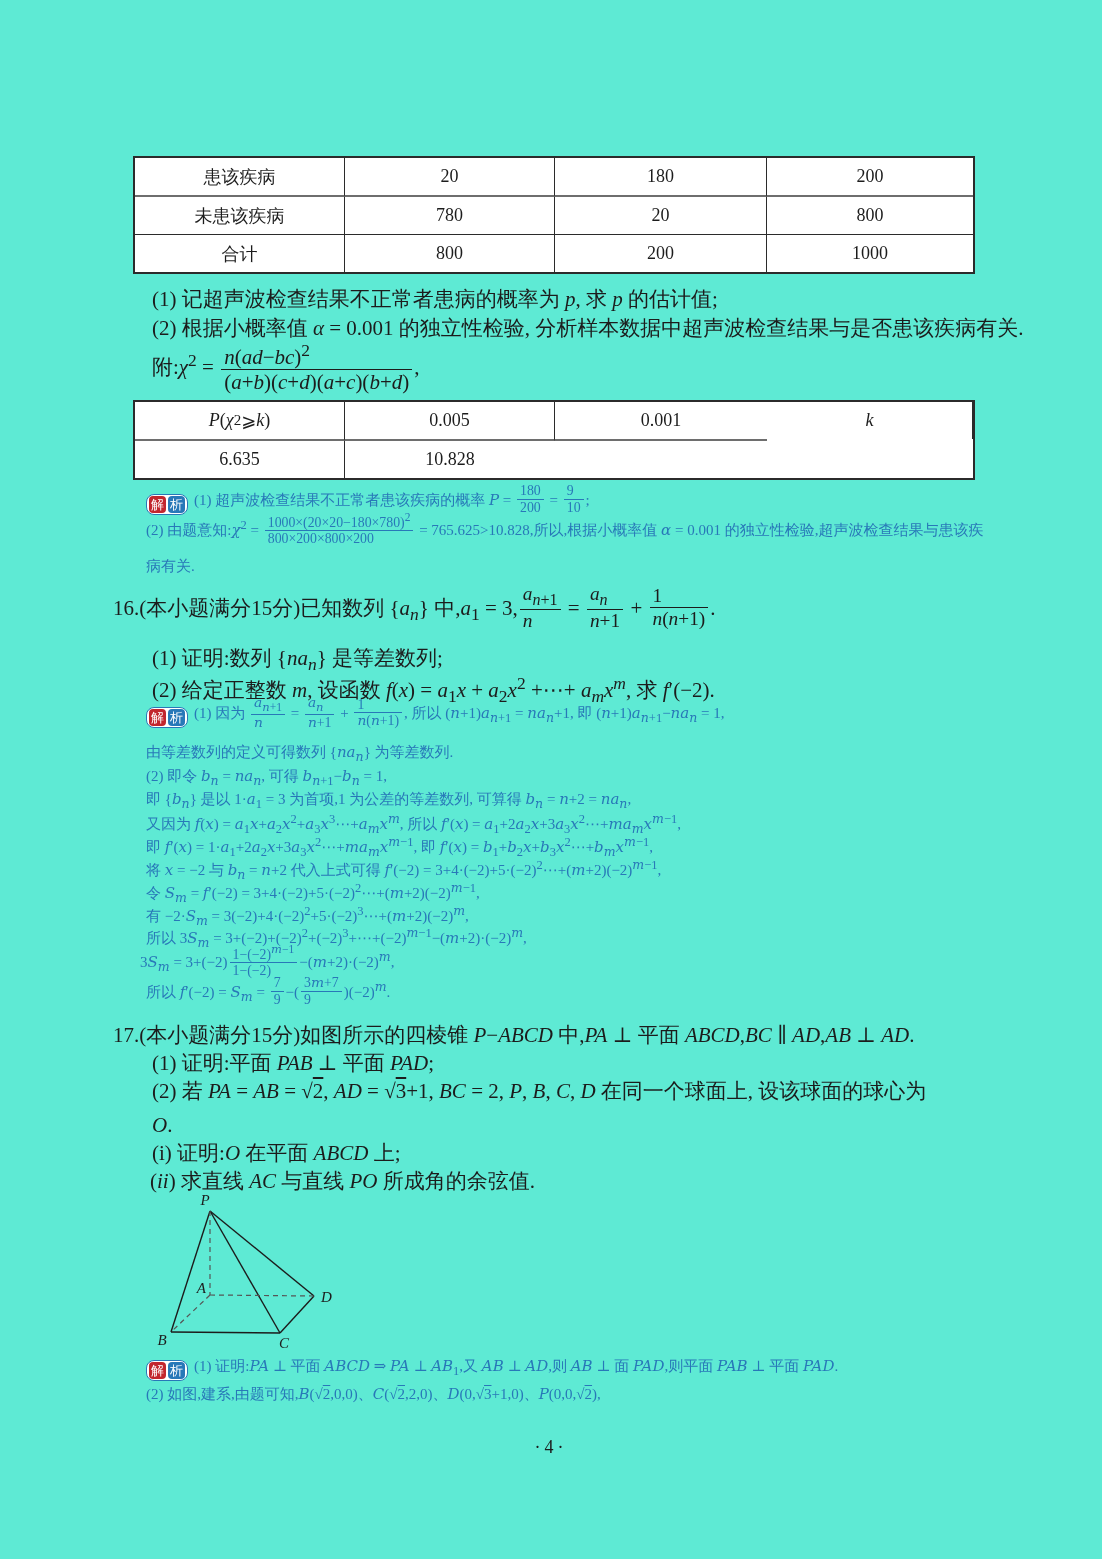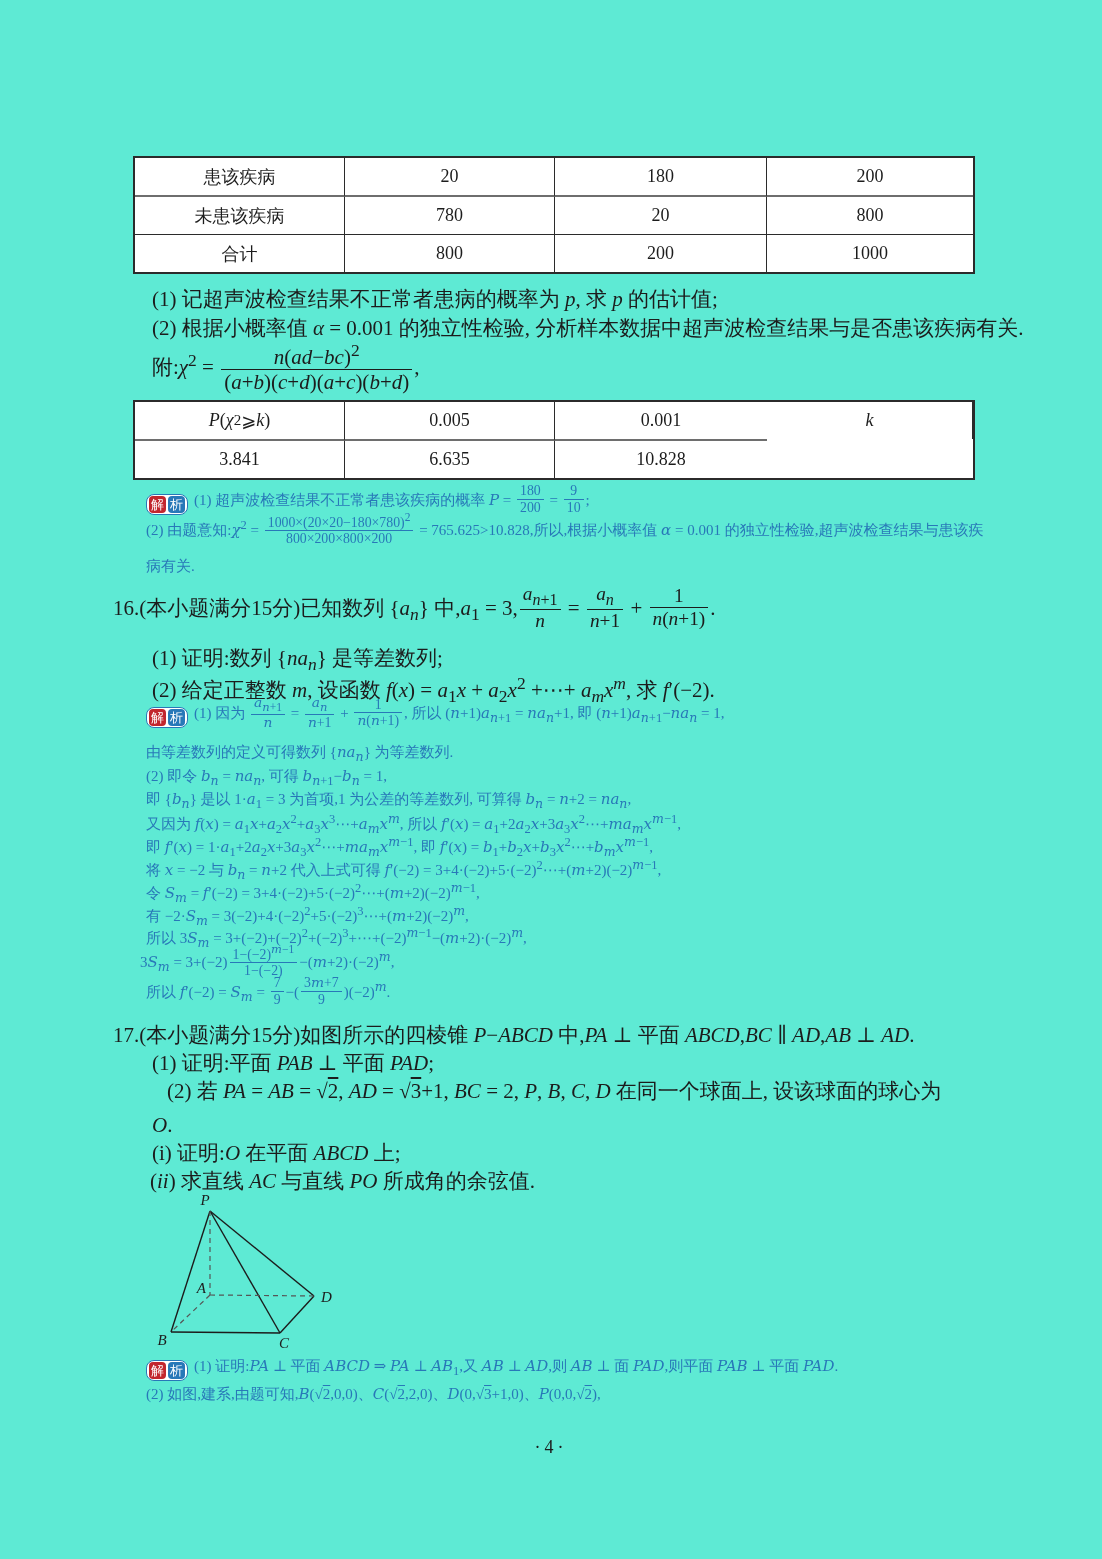--- a/index.html
+++ b/index.html
@@ -11,21 +11,21 @@
   .sol i{font-family:"DejaVu Serif",serif;}
   
   .tbl{position:absolute;left:133px;display:grid;grid-template-columns:210px 210px 212px 206px;
        border:2px solid #2b2b2b;font-size:18px;background:#fff;}
   .cell{border-right:1px solid #2b2b2b;border-bottom:1px solid #2b2b2b;height:37px;
         display:flex;align-items:center;justify-content:center;}
   .cell.lc{border-right:none;}
   .cell.lr{border-bottom:none;}
   .cell.sep{border-bottom:2px solid #6e6e6e;}
   
-  .fr{display:inline-block;vertical-align:middle;text-align:center;line-height:1.15;
+  .fr{display:inline-block;vertical-align:middle;line-height:1.15;
       font-size:92%;margin:0 2px;transform:translateY(-2px);}
   .fr .nu{display:block;border-bottom:1px solid currentColor;padding:0 3px;}
   .fr .de{display:block;padding:0 3px;}
   .ov{text-decoration:overline;}
   
   .jiexi{display:inline-flex;align-items:center;gap:2px;border:1px solid #2878b8;border-radius:8px;
          padding:1px 2px;margin-right:6px;vertical-align:-4px;background:#fff;}
   .jiexi .jie{background:#c2262e;color:#fff;border-radius:4px;font-size:13px;line-height:17px;padding:0 2px;}
   .jiexi .xi{background:#2878b8;color:#fff;border-radius:4px;font-size:13px;line-height:17px;padding:0 2px;}
   .pgnum{position:absolute;left:0;top:1437px;width:100%;text-align:center;font-size:18px;letter-spacing:4px;}
@@ -55,21 +55,20 @@
   <div class="abs main" style="left:152px;top:315px;">(2) 根据小概率值 <i>α</i> = 0.001 的独立性检验, 分析样本数据中超声波检查结果与是否患该疾病有关.</div>
   <div class="abs main" style="left:152px;top:342px;">附:<i>χ</i><sup>2</sup> = <span class="fr" style="font-size:100%"><span class="nu"><i>n</i>(<i>ad</i>−<i>bc</i>)<sup>2</sup></span><span class="de">(<i>a</i>+<i>b</i>)(<i>c</i>+<i>d</i>)(<i>a</i>+<i>c</i>)(<i>b</i>+<i>d</i>)</span></span>,</div>
 
   <div class="tbl" style="top:400px;">
     <div class="cell sep"><i>P</i>(<i>χ</i><sup>2</sup>⩾<i>k</i>)</div>
     <div class="cell sep">0.005</div>
     <div class="cell sep lc">0.001</div>
     <div class="cell lr">
         <i>k</i>
       </div>
-    <div class="cell lr">3.841</div>
     <div class="cell lr">6.635</div>
     <div class="cell lr lc">10.828</div>
   </div>
 
   <div class="abs sol" style="left:146px;top:485px;">
     <span class="jiexi">
         <span class="jie">解</span>
         <span class="xi">析</span>
       </span><span>(1) 超声波检查结果不正常者患该疾病的概率 <i>P</i> = <span class="fr"><span class="nu">180</span><span class="de">200</span></span> = <span class="fr"><span class="nu">9</span><span class="de">10</span></span>;</span>
   </div>
@@ -93,21 +92,21 @@
   <div class="abs sol" style="left:146px;top:834px;">即 <i>f</i>′(<i>x</i>) = 1·<i>a</i><sub>1</sub>+2<i>a</i><sub>2</sub><i>x</i>+3<i>a</i><sub>3</sub><i>x</i><sup>2</sup>⋯+<i>ma<sub>m</sub>x</i><sup><i>m</i>−1</sup>, 即 <i>f</i>′(<i>x</i>) = <i>b</i><sub>1</sub>+<i>b</i><sub>2</sub><i>x</i>+<i>b</i><sub>3</sub><i>x</i><sup>2</sup>⋯+<i>b<sub>m</sub>x</i><sup><i>m</i>−1</sup>,</div>
   <div class="abs sol" style="left:146px;top:857px;">将 <i>x</i> = −2 与 <i>b<sub>n</sub></i> = <i>n</i>+2 代入上式可得 <i>f</i>′(−2) = 3+4·(−2)+5·(−2)<sup>2</sup>⋯+(<i>m</i>+2)(−2)<sup><i>m</i>−1</sup>,</div>
   <div class="abs sol" style="left:146px;top:880px;">令 <i>S<sub>m</sub></i> = <i>f</i>′(−2) = 3+4·(−2)+5·(−2)<sup>2</sup>⋯+(<i>m</i>+2)(−2)<sup><i>m</i>−1</sup>,</div>
   <div class="abs sol" style="left:146px;top:903px;">有 −2·<i>S<sub>m</sub></i> = 3(−2)+4·(−2)<sup>2</sup>+5·(−2)<sup>3</sup>⋯+(<i>m</i>+2)(−2)<sup><i>m</i></sup>,</div>
   <div class="abs sol" style="left:146px;top:925px;">所以 3<i>S<sub>m</sub></i> = 3+(−2)+(−2)<sup>2</sup>+(−2)<sup>3</sup>+⋯+(−2)<sup><i>m</i>−1</sup>−(<i>m</i>+2)·(−2)<sup><i>m</i></sup>,</div>
   <div class="abs sol" style="left:140px;top:945px;">3<i>S<sub>m</sub></i> = 3+(−2)<span class="fr"><span class="nu">1−(−2)<sup><i>m</i>−1</sup></span><span class="de">1−(−2)</span></span>−(<i>m</i>+2)·(−2)<sup><i>m</i></sup>,</div>
   <div class="abs sol" style="left:146px;top:977px;">所以 <i>f</i>′(−2) = <i>S<sub>m</sub></i> = <span class="fr"><span class="nu">7</span><span class="de">9</span></span>−(<span class="fr"><span class="nu">3<i>m</i>+7</span><span class="de">9</span></span>)(−2)<sup><i>m</i></sup>.</div>
 
   <div class="abs main" style="left:113px;top:1022px;">17.(本小题满分15分)如图所示的四棱锥 <i>P</i>−<i>ABCD</i> 中,<i>PA</i> ⊥ 平面 <i>ABCD</i>,<i>BC</i> ∥ <i>AD</i>,<i>AB</i> ⊥ <i>AD</i>.</div>
   <div class="abs main" style="left:152px;top:1050px;">(1) 证明:平面 <i>PAB</i> ⊥ 平面 <i>PAD</i>;</div>
-  <div class="abs main" style="left:167px;top:1078px;">(2) 若 <i>PA</i> = <i>AB</i> = √<span class="ov">2</span>, <i>AD</i> = √<span class="ov">3</span>+1, <i>BC</i> = 2, <i>P</i>, <i>B</i>, <i>C</i>, <i>D</i> 在同一个球面上, 设该球面的球心为</div>
+  <div class="abs main" style="left:152px;top:1078px;">(2) 若 <i>PA</i> = <i>AB</i> = √<span class="ov">2</span>, <i>AD</i> = √<span class="ov">3</span>+1, <i>BC</i> = 2, <i>P</i>, <i>B</i>, <i>C</i>, <i>D</i> 在同一个球面上, 设该球面的球心为</div>
   <div class="abs main" style="left:152px;top:1112px;"><i>O</i>.</div>
   <div class="abs main" style="left:152px;top:1140px;">(i) 证明:<i>O</i> 在平面 <i>ABCD</i> 上;</div>
   <div class="abs main" style="left:150px;top:1168px;">(<i>ii</i>) 求直线 <i>AC</i> 与直线 <i>PO</i> 所成角的余弦值.</div>
 
   <svg class="abs" style="left:148px;top:1192px;" width="210" height="165" viewBox="0 0 210 165">
     <g stroke="#1c1c1c" stroke-width="1.4" fill="none">
       <line x1="62" y1="19" x2="23" y2="140"></line>
       <line x1="62" y1="19" x2="166" y2="104"></line>
       <line x1="62" y1="19" x2="132" y2="141"></line>
       <line x1="23" y1="140" x2="132" y2="141"></line>

